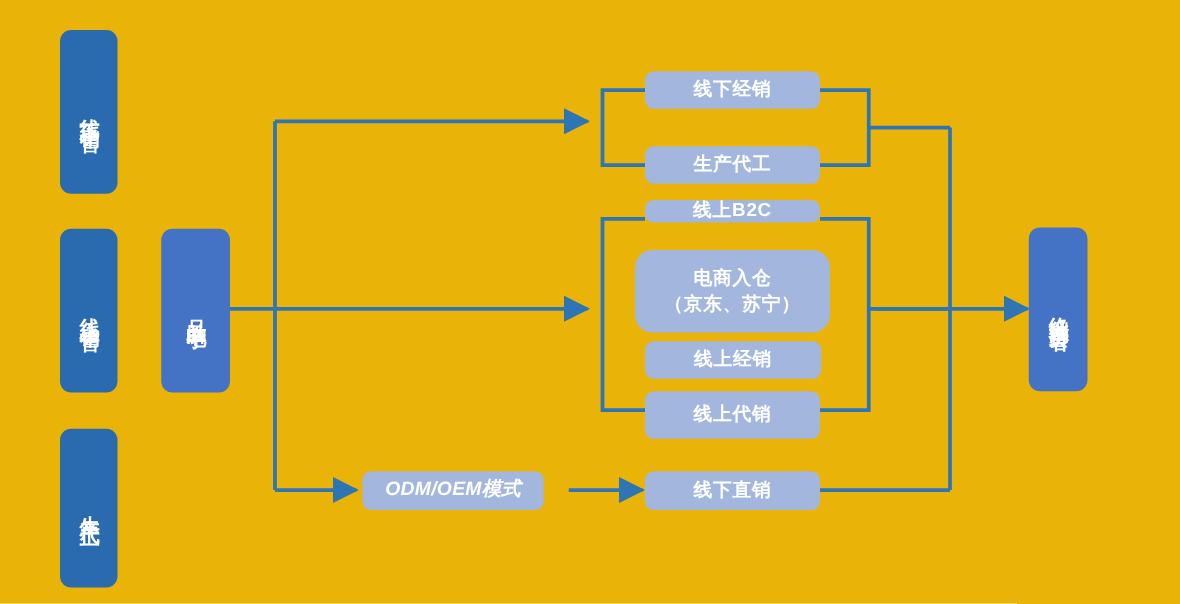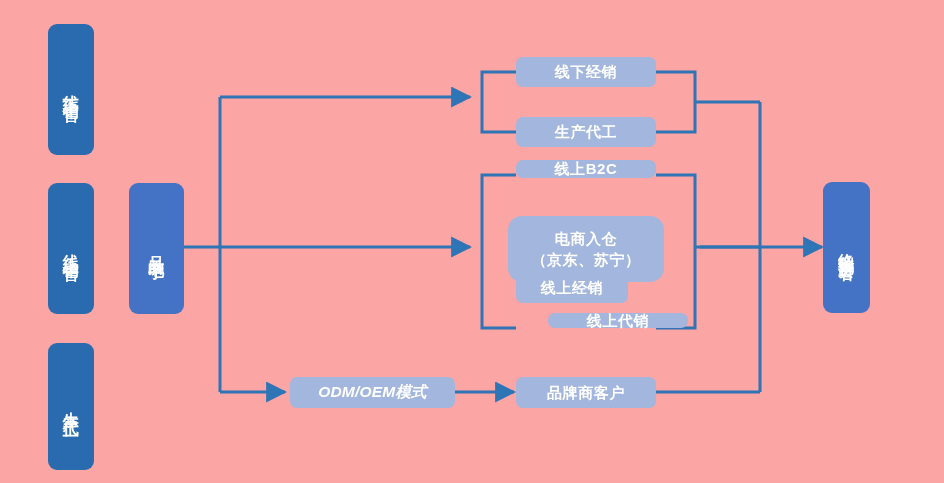--- a/index.html
+++ b/index.html
@@ -7,21 +7,21 @@
     padding: 0;
     background: #ffffff;
   }
   body {
     font-family: "Liberation Sans", "DejaVu Sans", sans-serif;
   }
   #canvas {
     position: relative;
     width: 944px;
     height: 483px;
-    background: #fca5a5;
+    background: #eab308;
     overflow: hidden;
   }
   #wires {
     position: absolute;
     left: 0;
     top: 0;
     width: 944px;
     height: 483px;
     pointer-events: none;
   }
@@ -146,38 +146,38 @@
   </div>
 
   <div class="node chip" style="left:516px; top:117px; width:140px; height:30px;">
     <span>生产代工</span>
   </div>
 
   <div class="node chip" style="left:516px; top:160px; width:140px; height:18px;">
     <span>线上B2C</span>
   </div>
 
-  <div class="node chip tall" style="left:508px; top:200px; width:156px; height:66px;margin-top:16px;">
+  <div class="node chip tall" style="left:508px; top:200px; width:156px; height:66px;">
     <span class="two-line">电商入仓
 （京东、苏宁）</span>
   </div>
 
-  <div class="node chip" style="left:516px; top:273px; width:112px; height:30px;">
+  <div class="node chip" style="left:516px; top:273px; width:141px; height:30px;">
     <span>线上经销</span>
   </div>
 
-  <div class="node chip" style="left:516px; top:313px; width:140px; height:15px;margin-left:32px;">
+  <div class="node chip" style="left:516px; top:313px; width:140px; height:38px;">
     <span>线上代销</span>
   </div>
 
-  <div class="node chip oem" style="left:290px; top:377px; width:165px; height:31px;">
+  <div class="node chip oem" style="left:290px; top:377px; width:145px; height:31px;">
     <span>ODM/OEM模式</span>
   </div>
 
   <div class="node chip" style="left:516px; top:377px; width:140px; height:31px;">
-    <span>品牌商客户</span>
+    <span>线下直销</span>
   </div>
 
   <div class="node royal" style="left:823px; top:182px; width:47px; height:131px;">
     <span>终端消费者</span>
   </div>
 
 </div>
 
 </body></html>

